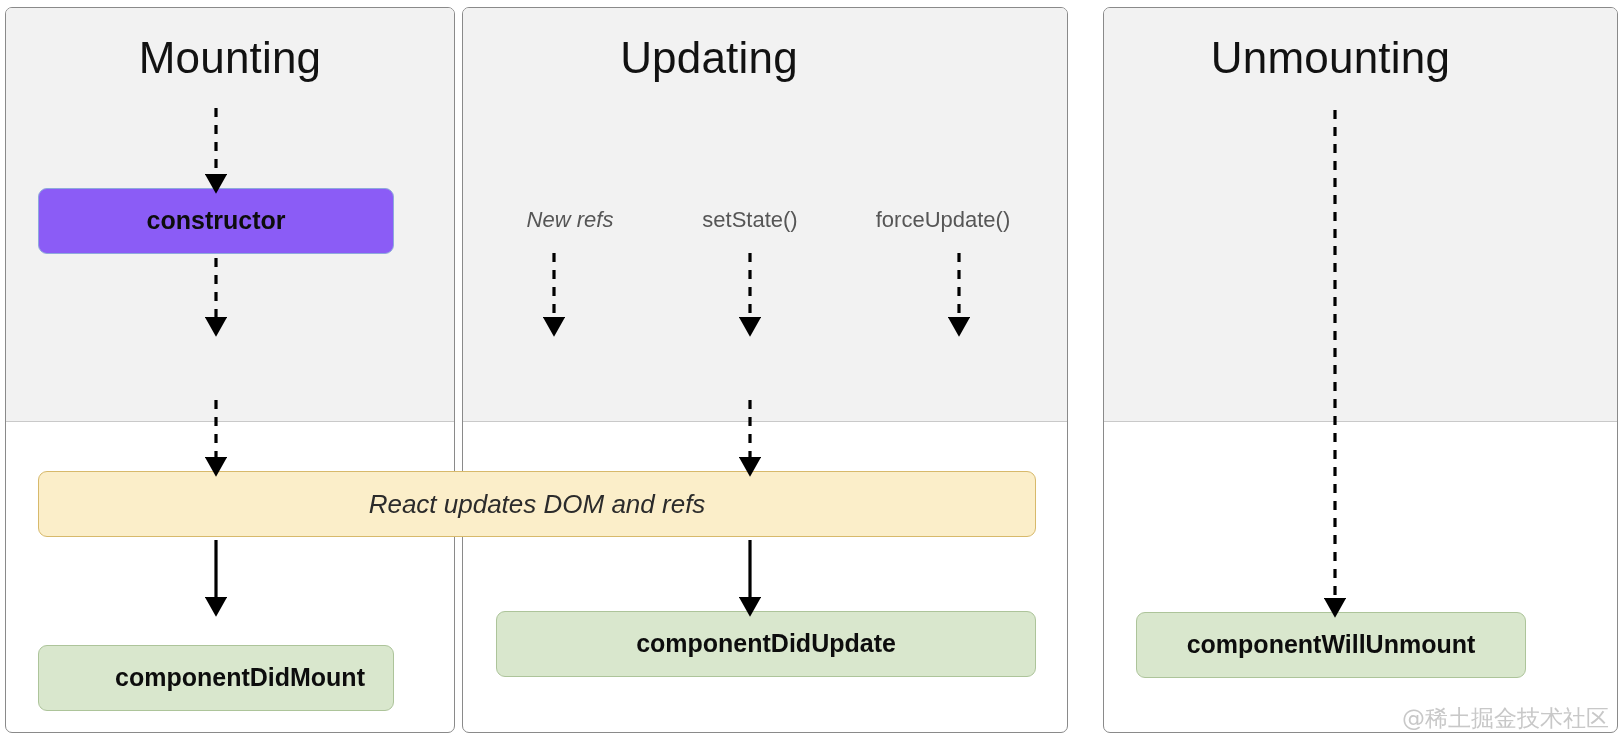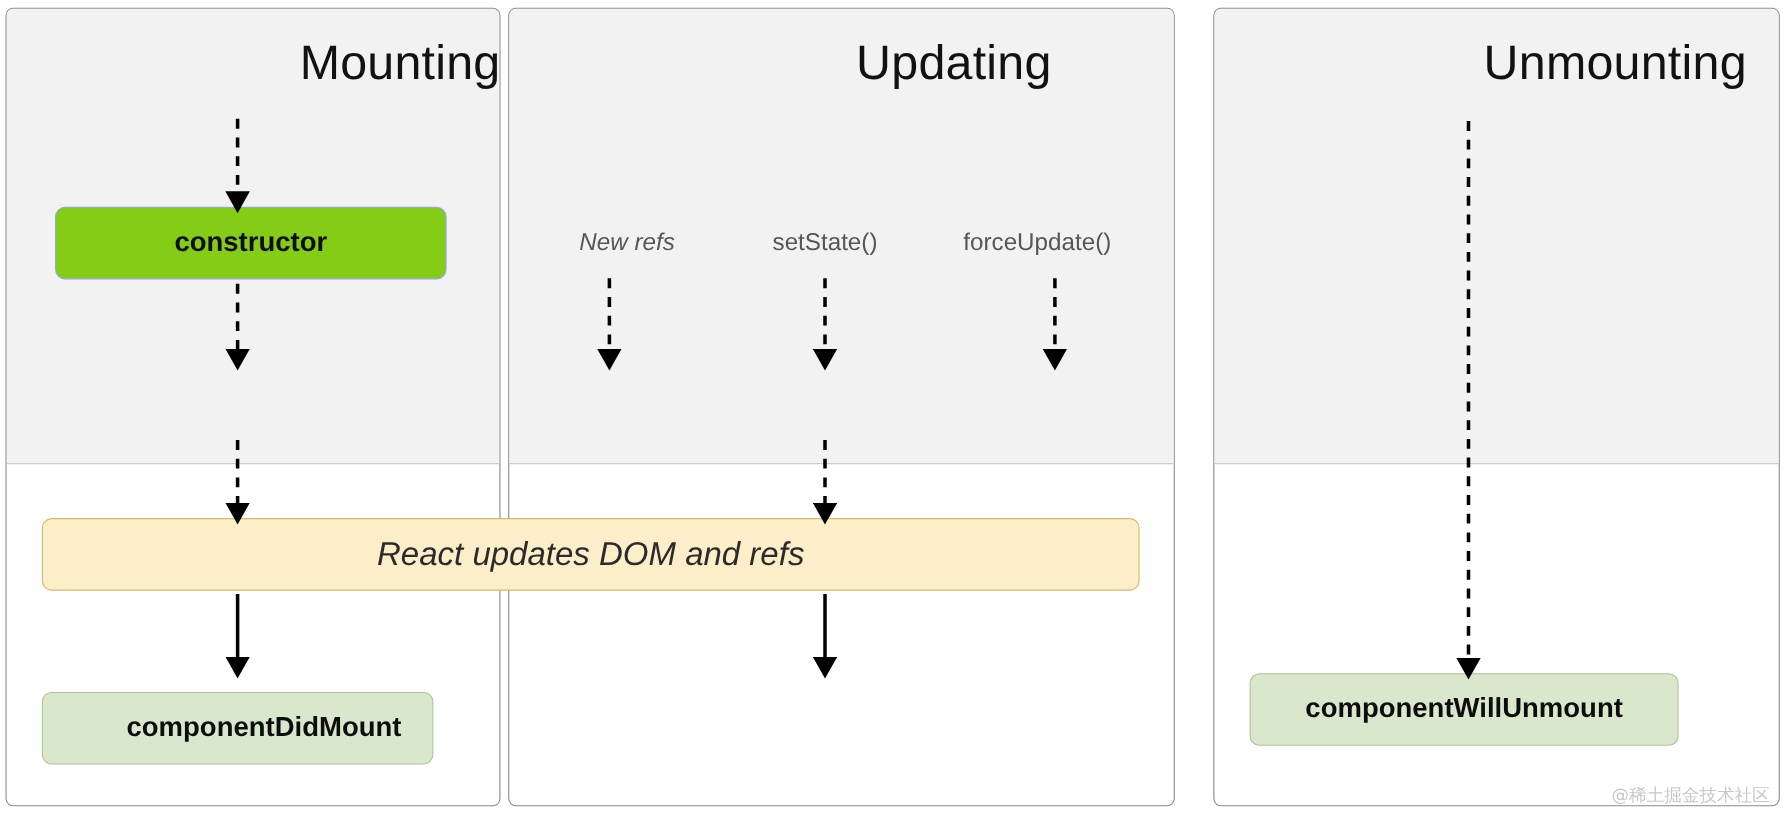--- a/index.html
+++ b/index.html
@@ -44,21 +44,21 @@
     height: 414px;
     background: #f2f2f2;
     border-bottom: 1.5px solid #c9c9c9;
     box-sizing: border-box;
   }
 
   
   .col-title {
     position: absolute;
     top: 36px;
-    text-align: right;
+    text-align: center;
     font-size: 44px;
     font-weight: 300;
     color: #121212;
     letter-spacing: 0.2px;
     line-height: 1;
     white-space: nowrap;
   }
   .title-mounting   { left: 5px;    width: 450px; }
   .title-updating   { left: 462px;  width: 494px; }
   .title-unmounting { left: 1073px; width: 515px; }
@@ -68,25 +68,24 @@
     position: absolute;
     box-sizing: border-box;
     border-radius: 9px;
     display: flex;
     align-items: center;
     justify-content: center;
     text-align: center;
     line-height: 1.1;
   }
   .lbox-blue {
-    background: #84cc16;
+    background: #8b5cf6;
     border: 1.5px solid #8faadc;
     color: #0d0d0d;
     font-weight: bold;
-    margin-left: 12px;
   }
   .lbox-green {
     background: #d9e7cd;
     border: 1.5px solid #adc49a;
     color: #0d0d0d;
     font-weight: bold;
   }
   .lbox-orange {
     background: #fbeec9;
     border: 1.5px solid #d7b96b;
@@ -96,24 +95,24 @@
   }
 
   
   .box-constructor {
     left: 38px; top: 188px; width: 356px; height: 66px; font-size: 25px;
   }
   .box-render {
     left: 38px; top: 331px; width: 998px; height: 66px; font-size: 25px;
   }
   .box-dom {
-    left: 38px; top: 471px; width: 998px; height: 66px; font-size: 30px;
+    left: 38px; top: 471px; width: 998px; height: 66px; font-size: 26px;
   }
   .box-did-mount {
-    left: 38px; top: 629px; width: 356px; height: 66px; font-size: 25px; padding-left: 48px;
+    left: 38px; top: 645px; width: 356px; height: 66px; font-size: 25px; padding-left: 48px;
   }
   .box-did-update {
     left: 496px; top: 611px; width: 540px; height: 66px; font-size: 25px;
   }
   .box-will-unmount {
     left: 1136px; top: 612px; width: 390px; height: 66px; font-size: 25px;
   }
 
   
   .trigger-label {
@@ -143,21 +142,21 @@
     width: 1623px;
     height: 740px;
     pointer-events: none;
   }
 
   
   .watermark {
     position: absolute;
     right: 14px;
     bottom: 6px;
-    font-size: 16px;
+    font-size: 23px;
     color: #c8c8c8;
     white-space: nowrap;
     font-family: "DejaVu Sans", sans-serif;
     margin-top: 33px;
   }
 </style>
 </head>
 <body>
 
 <div id="diagram">
@@ -180,20 +179,21 @@
   <div class="trigger-label trigger-set-state">setState()</div>
   <div class="trigger-label trigger-force-update">forceUpdate()</div>
 
   <div class="lbox lbox-blue box-constructor">constructor</div>
 
 
   <div class="lbox lbox-orange box-dom">React updates DOM and refs</div>
 
   <div class="lbox lbox-green box-did-mount">componentDidMount</div>
 
+  <div class="lbox lbox-green box-did-update">componentDidUpdate</div>
 
   <div class="lbox lbox-green box-will-unmount">componentWillUnmount</div>
 
   <svg id="arrows" viewBox="0 0 1623 740" xmlns="http://www.w3.org/2000/svg">
     <defs>
       <marker id="head" markerWidth="7" markerHeight="7" refX="2.2" refY="3.5" orient="auto" markerUnits="strokeWidth">
         <path d="M0,0 L0,7 L6.2,3.5 z" fill="#000000"></path>
       </marker>
     </defs>
 

